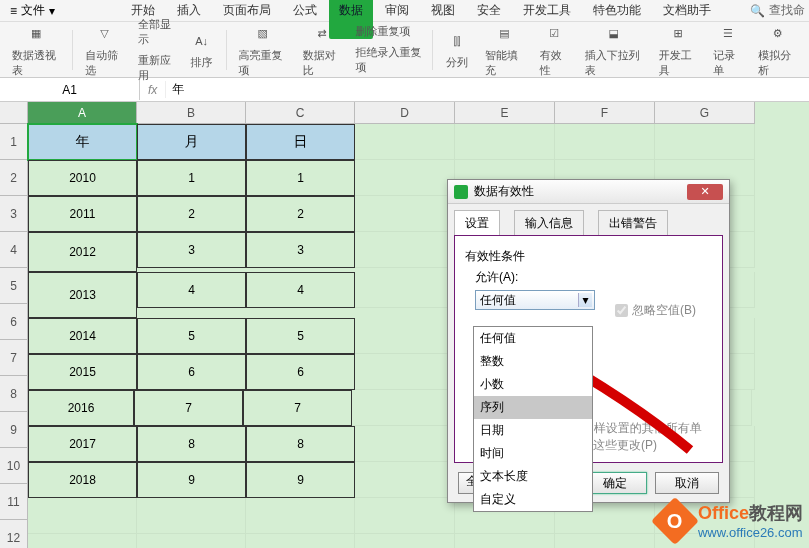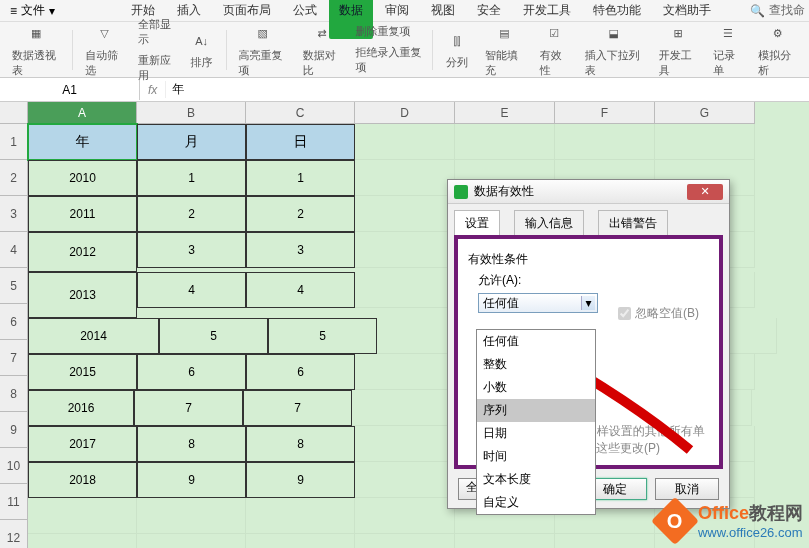--- a/index.html
+++ b/index.html
@@ -39,21 +39,21 @@
     .cell.selected { outline: 2px solid #22a83f; outline-offset: -1px; }
     
     .dialog { position: absolute; left: 447px; top: 179px; width: 283px; background: #f0f0f0; border: 1px solid #888; box-shadow: 2px 3px 8px rgba(0,0,0,0.3); }
     .dialog .titlebar { background: linear-gradient(#fdfdfd, #e8e8e8); height: 24px; display: flex; align-items: center; padding: 0 6px; border-bottom: 1px solid #ccc; }
     .dialog .titlebar .logo { width: 14px; height: 14px; background: #22a83f; border-radius: 2px; margin-right: 6px; }
     .dialog .titlebar .title { flex: 1; font-size: 12px; }
     .dialog .titlebar .close { width: 36px; height: 16px; background: #c75050; border-radius: 2px; display: flex; align-items: center; justify-content: center; color: #fff; font-size: 11px; cursor: pointer; }
     .dialog .dtabs { display: flex; padding: 6px 6px 0 6px; gap: 14px; }
     .dialog .dtab { padding: 4px 10px; border: 1px solid #bbb; border-bottom: none; background: #f0f0f0; cursor: pointer; }
     .dialog .dtab.active { background: #fff; position: relative; }
-    .dialog .dbody { background: #fff; margin: 0 6px; border: 4px solid #701a75; padding: 8px 10px; position: relative; top: -1px; }
+    .dialog .dbody { background: #fff; margin: 0 6px; border: 1px solid #701a75; padding: 8px 10px; position: relative; top: -1px; }
     .dialog .field-label { margin: 4px 0; }
     .dialog .select { width: 120px; height: 20px; border: 1px solid #7a9ebd; background: linear-gradient(#fff,#e6eef7); display: flex; align-items: center; padding: 0 4px; position: relative; cursor: pointer; }
     .dialog .select .arrow { position: absolute; right: 2px; top: 2px; width: 14px; height: 14px; background: linear-gradient(#eaf2fb,#cfe0f2); border-left: 1px solid #aac; display:flex; align-items:center; justify-content:center; }
     .dialog .dropdown { position: absolute; top: 90px; left: 18px; width: 120px; background: #fff; border: 1px solid #888; z-index: 5; }
     .dialog .dropdown .opt { padding: 3px 6px; cursor: pointer; }
     .dialog .dropdown .opt.hl { background: #c8c8c8; }
     .dialog .chk { display: flex; align-items: center; gap: 4px; position: absolute; left: 160px; top: 66px; color: #888; }
     .dialog .chk input { accent-color: #888; }
     .dialog .applyall { color: #888; margin-top: 110px; margin-left: 80px; }
     .dialog .dfooter { display: flex; justify-content: space-between; padding: 8px 10px; }
@@ -230,21 +230,21 @@
       <div class="row">
         <div class="cell data" style="width: 109px; height: 46px;">2013</div>
         <div class="cell data" style="width: 109px; height: 36px;">4</div>
         <div class="cell data" style="width: 109px; height: 36px;">4</div>
         <div class="cell" style="width: 100px; height: 36px;"></div>
         <div class="cell" style="width: 100px; height: 36px;"></div>
         <div class="cell" style="width: 100px; height: 36px;"></div>
         <div class="cell" style="width: 100px; height: 36px;"></div>
       </div>
       <div class="row">
-        <div class="cell data" style="width: 131px; height: 36px;">2014</div>
+        <div class="cell data" style="width: 109px; height: 36px;">2014</div>
         <div class="cell data" style="width: 109px; height: 36px;">5</div>
         <div class="cell data" style="width: 109px; height: 36px;">5</div>
         <div class="cell" style="width: 100px; height: 36px;"></div>
         <div class="cell" style="width: 100px; height: 36px;"></div>
         <div class="cell" style="width: 100px; height: 36px;"></div>
         <div class="cell" style="width: 100px; height: 36px;"></div>
       </div>
       <div class="row">
         <div class="cell data" style="width: 109px; height: 36px;">2015</div>
         <div class="cell data" style="width: 109px; height: 36px;">6</div>

